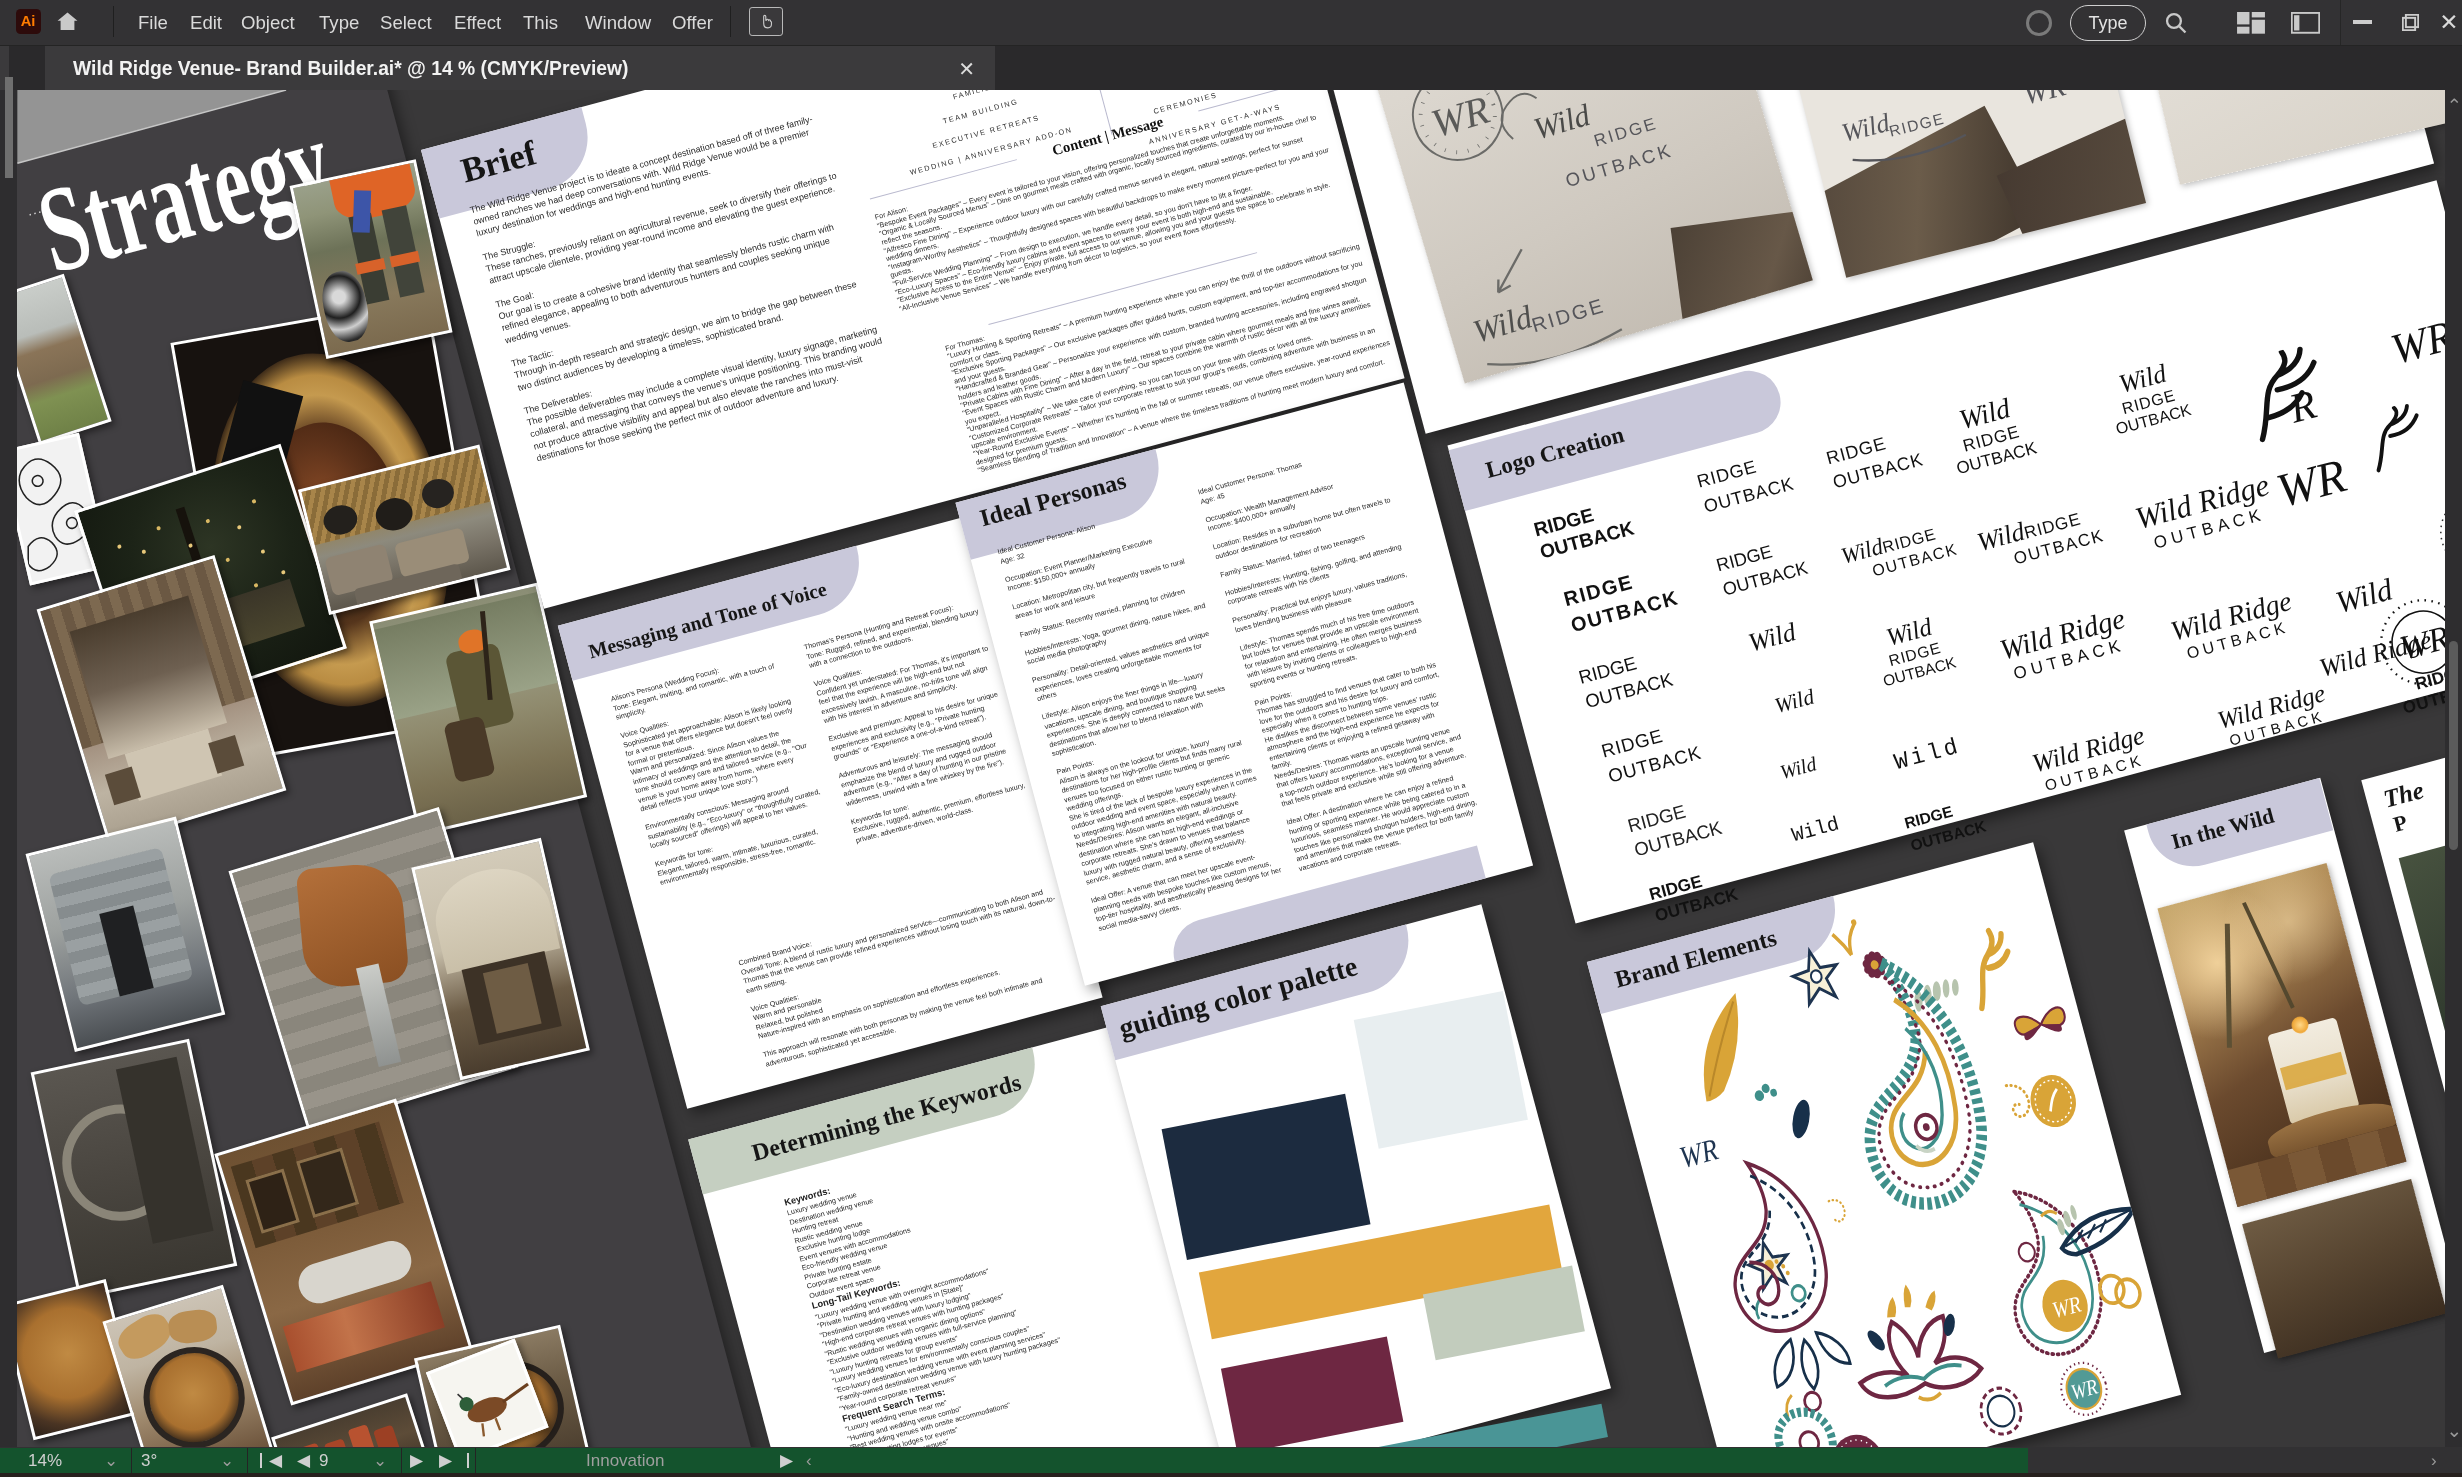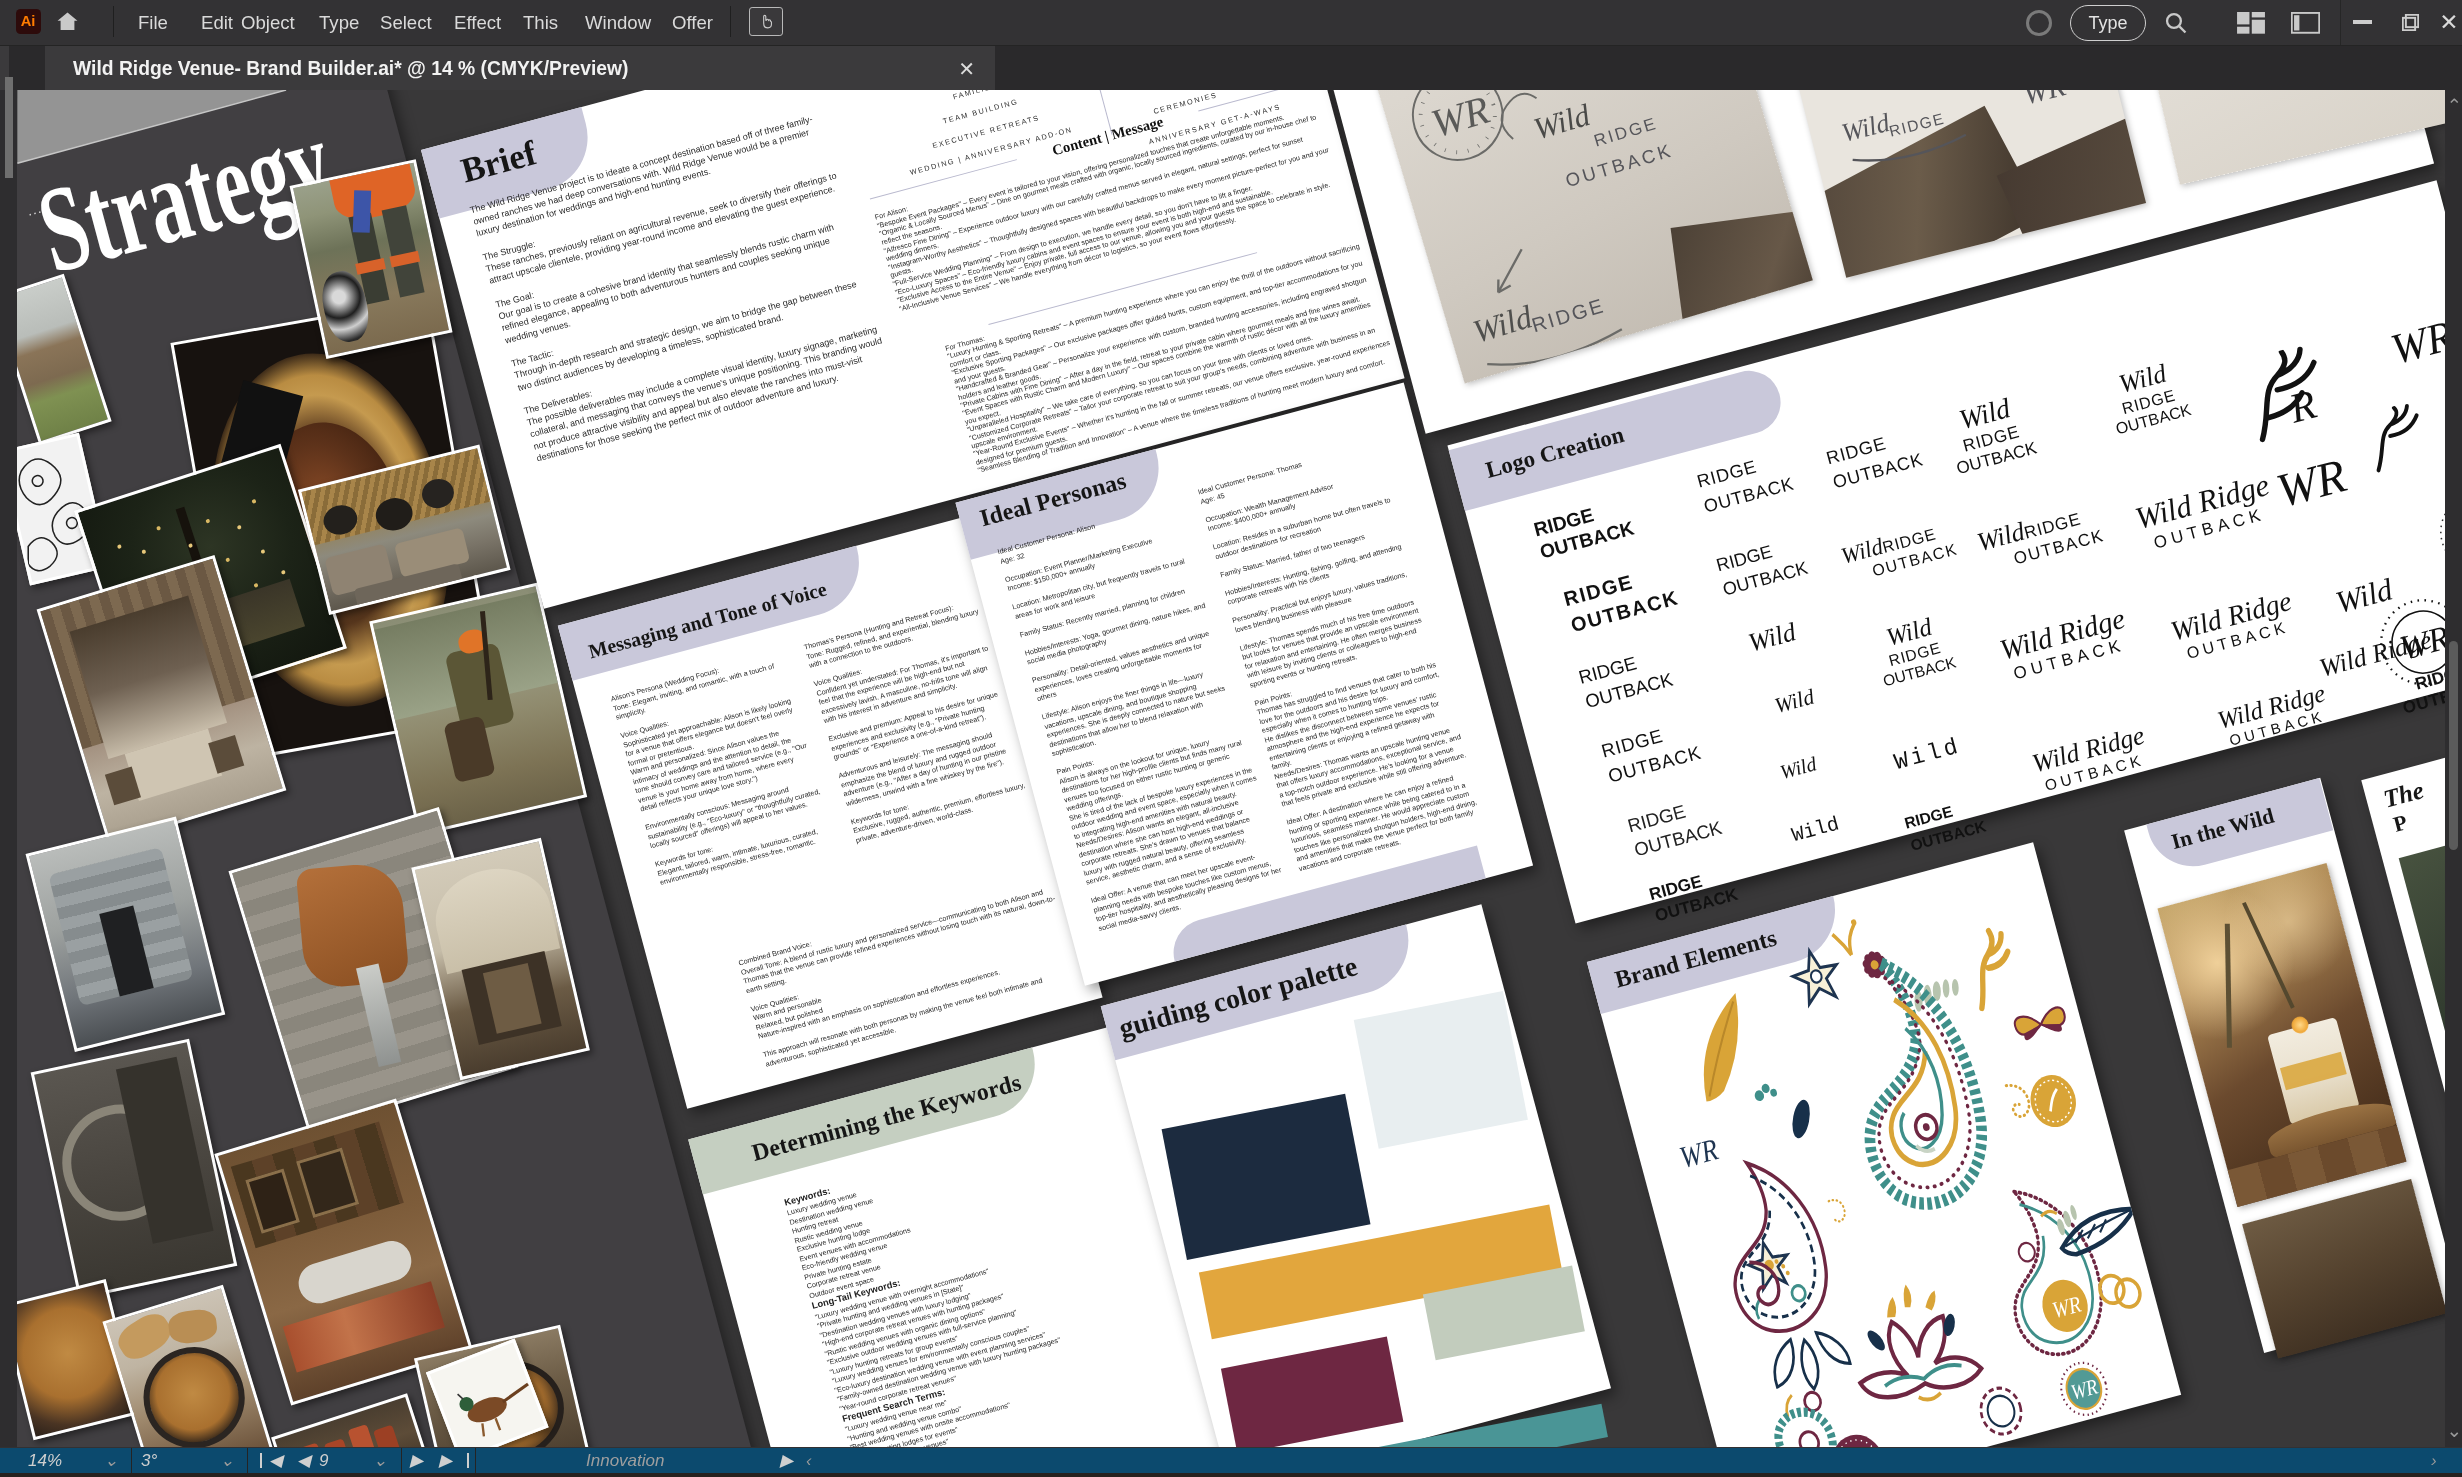--- a/index.html
+++ b/index.html
@@ -19,21 +19,21 @@
   .winbox { position:absolute; left:2340px; top:0; width:122px; height:45px; border-left:0.8px solid #262626; }
   .minico { position:absolute; left:2353px; top:20px; width:18.6px; height:3.9px; background:#cdcdcd; }
   .restico { position:absolute; left:2402px; top:14px; width:17px; height:17px; }
   .xico { position:absolute; left:2439px; top:12.4px; width:20px; height:20px; color:#d9d9d9; font-size:23px; line-height:20px; text-align:center;}
   
   #tabbar { position:absolute; left:0; top:45px; width:2462px; height:46px; background:#2a292b; border-top:0.8px solid #242424; }
   #tab { position:absolute; left:45px; top:0px; width:950px; height:46px; background:#3b3a3c; color:#f2f2f2; font-size:19.3px; font-weight:bold; line-height:46px; padding-left:28px; }
   #tab .cls { position:absolute; right:20px; top:0; color:#dcdcdc; font-weight:normal; font-size:20px;}
   #tabstub { position:absolute; left:0px; top:0px; width:15.5px; height:46px; background:#3b3a3c; border-right:7.7px solid #2a292b; }
   
-  #statusbar { position:absolute; left:0; top:1448px; width:2462px; height:25.5px; background:#0c4a6e; color:#cfcfcf; font-size:17px;font-style:italic; }
+  #statusbar { position:absolute; left:0; top:1448px; width:2028px; height:25.5px; background:#14532d; color:#cfcfcf; font-size:17px; }
   #statusbar .sb { position:absolute; top:0; height:25.5px; line-height:25.5px; }
   #statusbar .sep { position:absolute; top:0; width:0.8px; height:25.5px; background:#242424; }
   #bottomline { position:absolute; left:0; top:1473px; width:2462px; height:3.9px; background:#27211e; }
   
   #canvas { position:absolute; left:17px; top:90px; width:2428px; height:1357px; background:#393839; overflow:hidden; }
   #leftstrip { position:absolute; left:0; top:90px; width:17px; height:1357px; background:#2e2d2f; }
   #vscroll { position:absolute; left:2445px; top:90px; width:17px; height:1357px; background:#2e2d2f; }
   #vthumb { position:absolute; left:3.9px; top:551px; width:9.3px; height:209px; background:#5b5b5b; border-radius:4.6px;}
   .vchev { position:absolute; left:1.5px; color:#9a9a9a; font-size:18.6px; }
   
@@ -47,21 +47,21 @@
 </head>
 <body>
 
 <div id="menubar">
   <div class="aiicon">Ai</div>
   <svg class="home" viewBox="0 0 30 28">
       <path d="M15,3 L28,14 L24,14 L24,26 L6,26 L6,14 L2,14 Z" fill="#c9c9c9"></path>
     </svg>
   <div class="msep" style="left:113px"></div>
   <div class="menuitem" style="left:138px">File</div>
-  <div class="menuitem" style="left:201px">Edit</div>
+  <div class="menuitem" style="left:190px">Edit</div>
   <div class="menuitem" style="left:241px">Object</div>
   <div class="menuitem" style="left:319px">Type</div>
   <div class="menuitem" style="left:380px">Select</div>
   <div class="menuitem" style="left:454px">Effect</div>
   <div class="menuitem" style="left:523px">This</div>
   <div class="menuitem" style="left:585px">Window</div>
   <div class="menuitem" style="left:672px">Offer</div>
   <div class="msep" style="left:730px"></div>
   <div class="handbox"><svg viewBox="0 0 24 24" width="17" height="17" style="margin-top:4.6px">
         <path d="M8,14 L8,5 q0,-1.6 1.5,-1.6 q1.5,0 1.5,1.6 L11,10 L12,10 q0.3,-1.4 1.6,-1.2 q1.3,0.2 1.3,1.4 q1,-0.8 2,-0.2 q1,0.6 0.8,1.6 q1.3,0 1.3,1.4 L19,16 q0,5 -5,5 q-4.5,0 -5.5,-3 Z" fill="none" stroke="#c9c9c9" stroke-width="1.6"></path>

